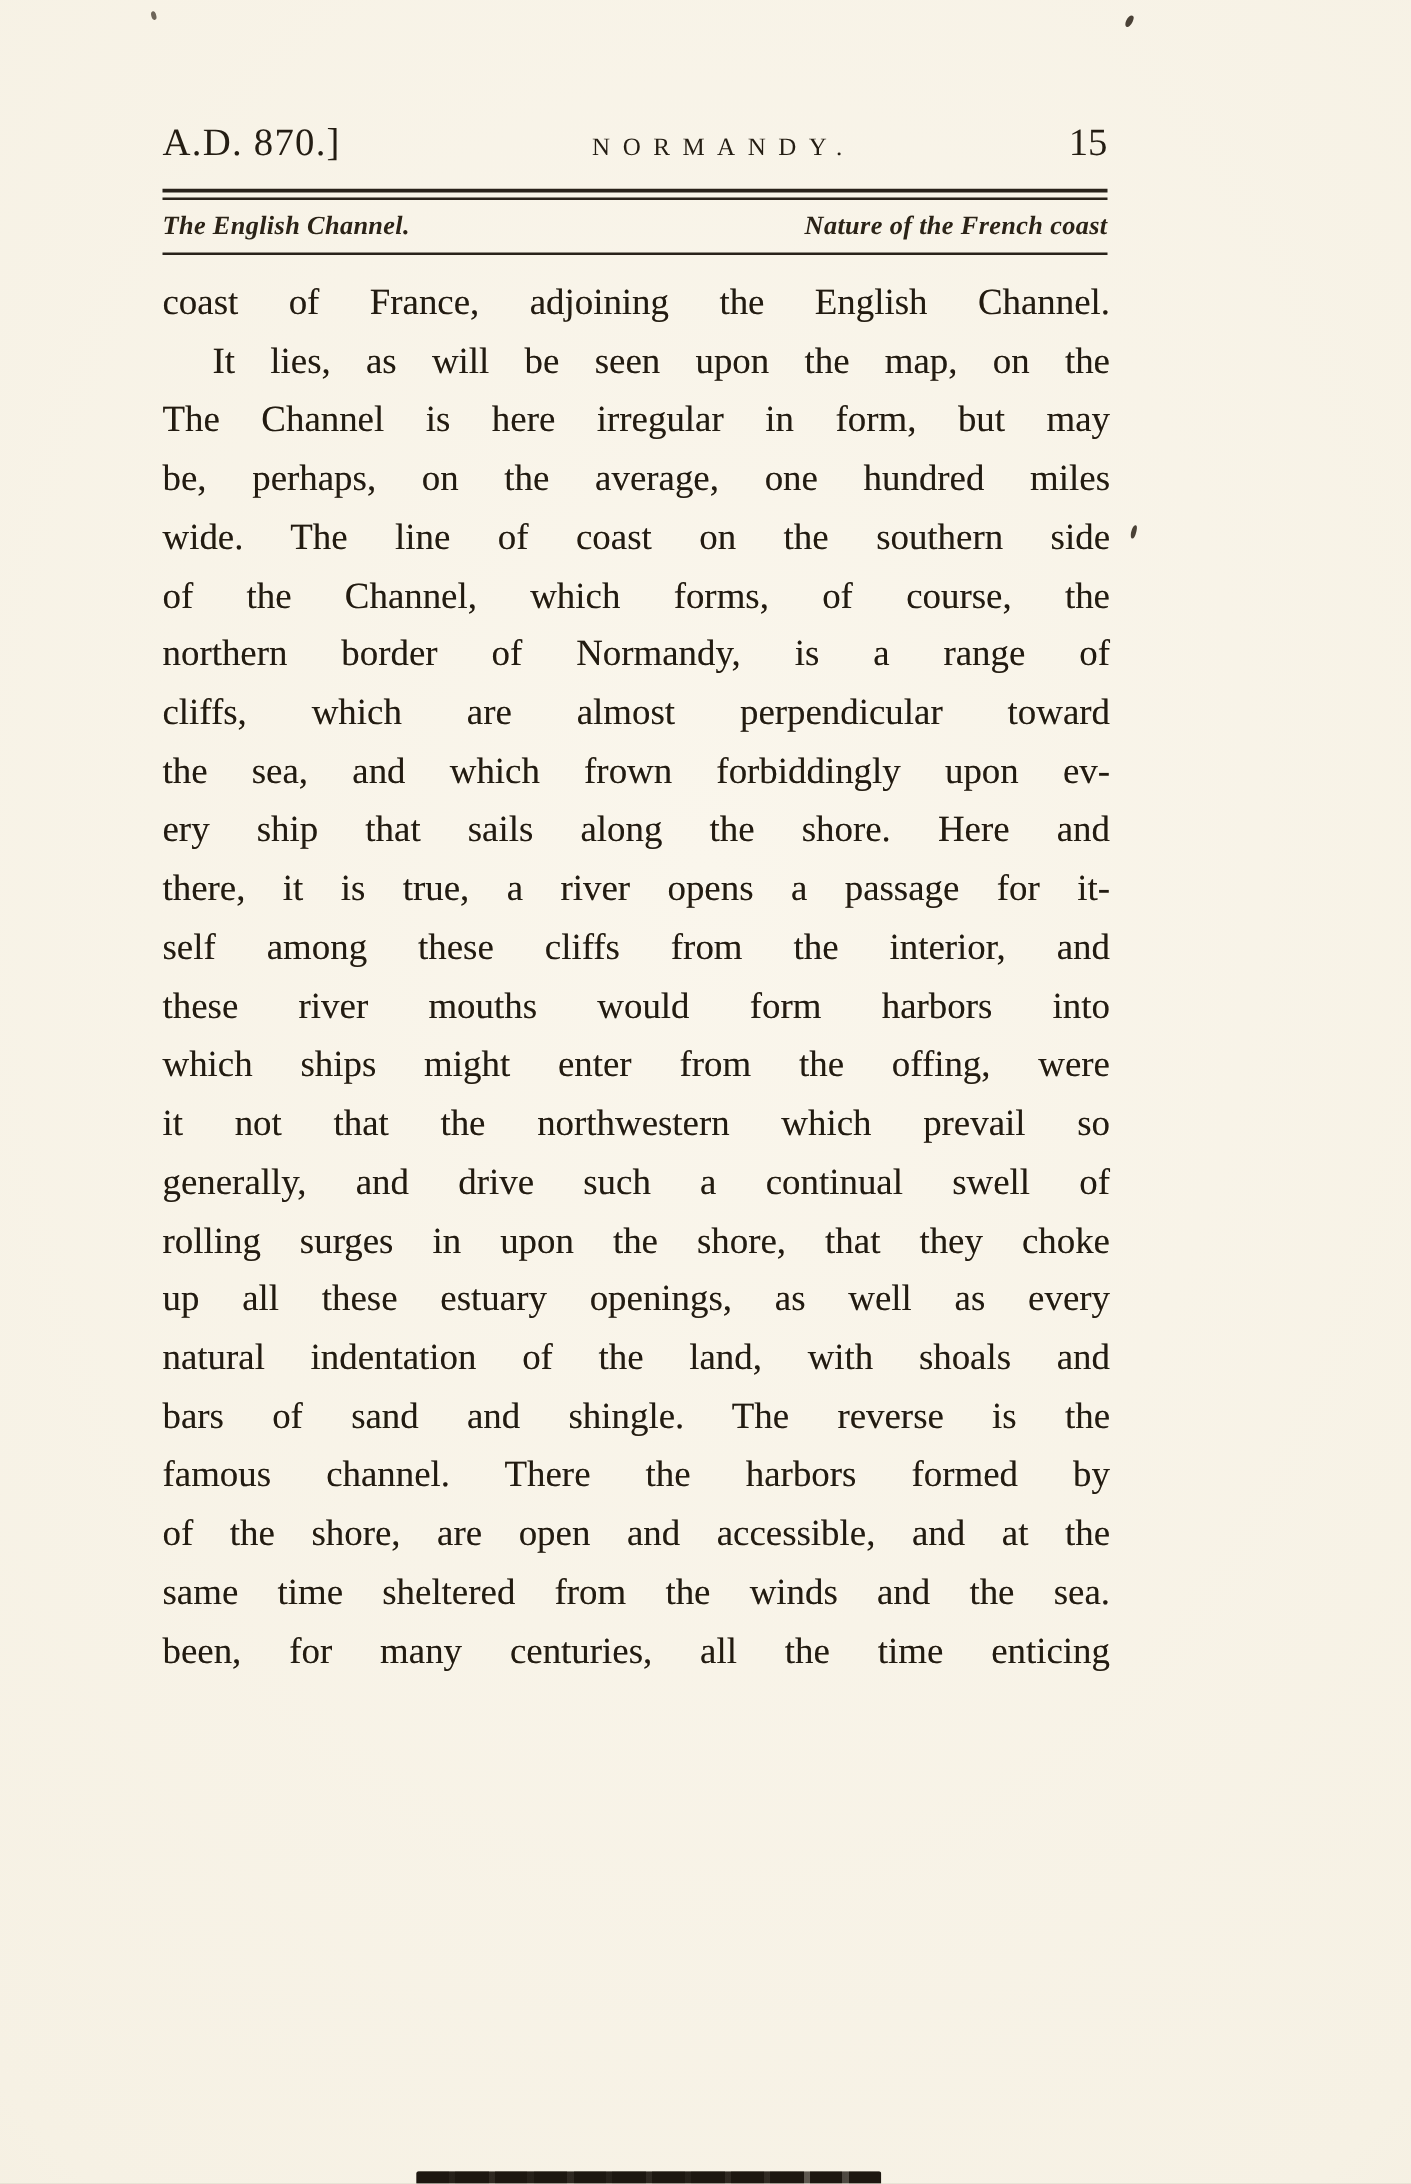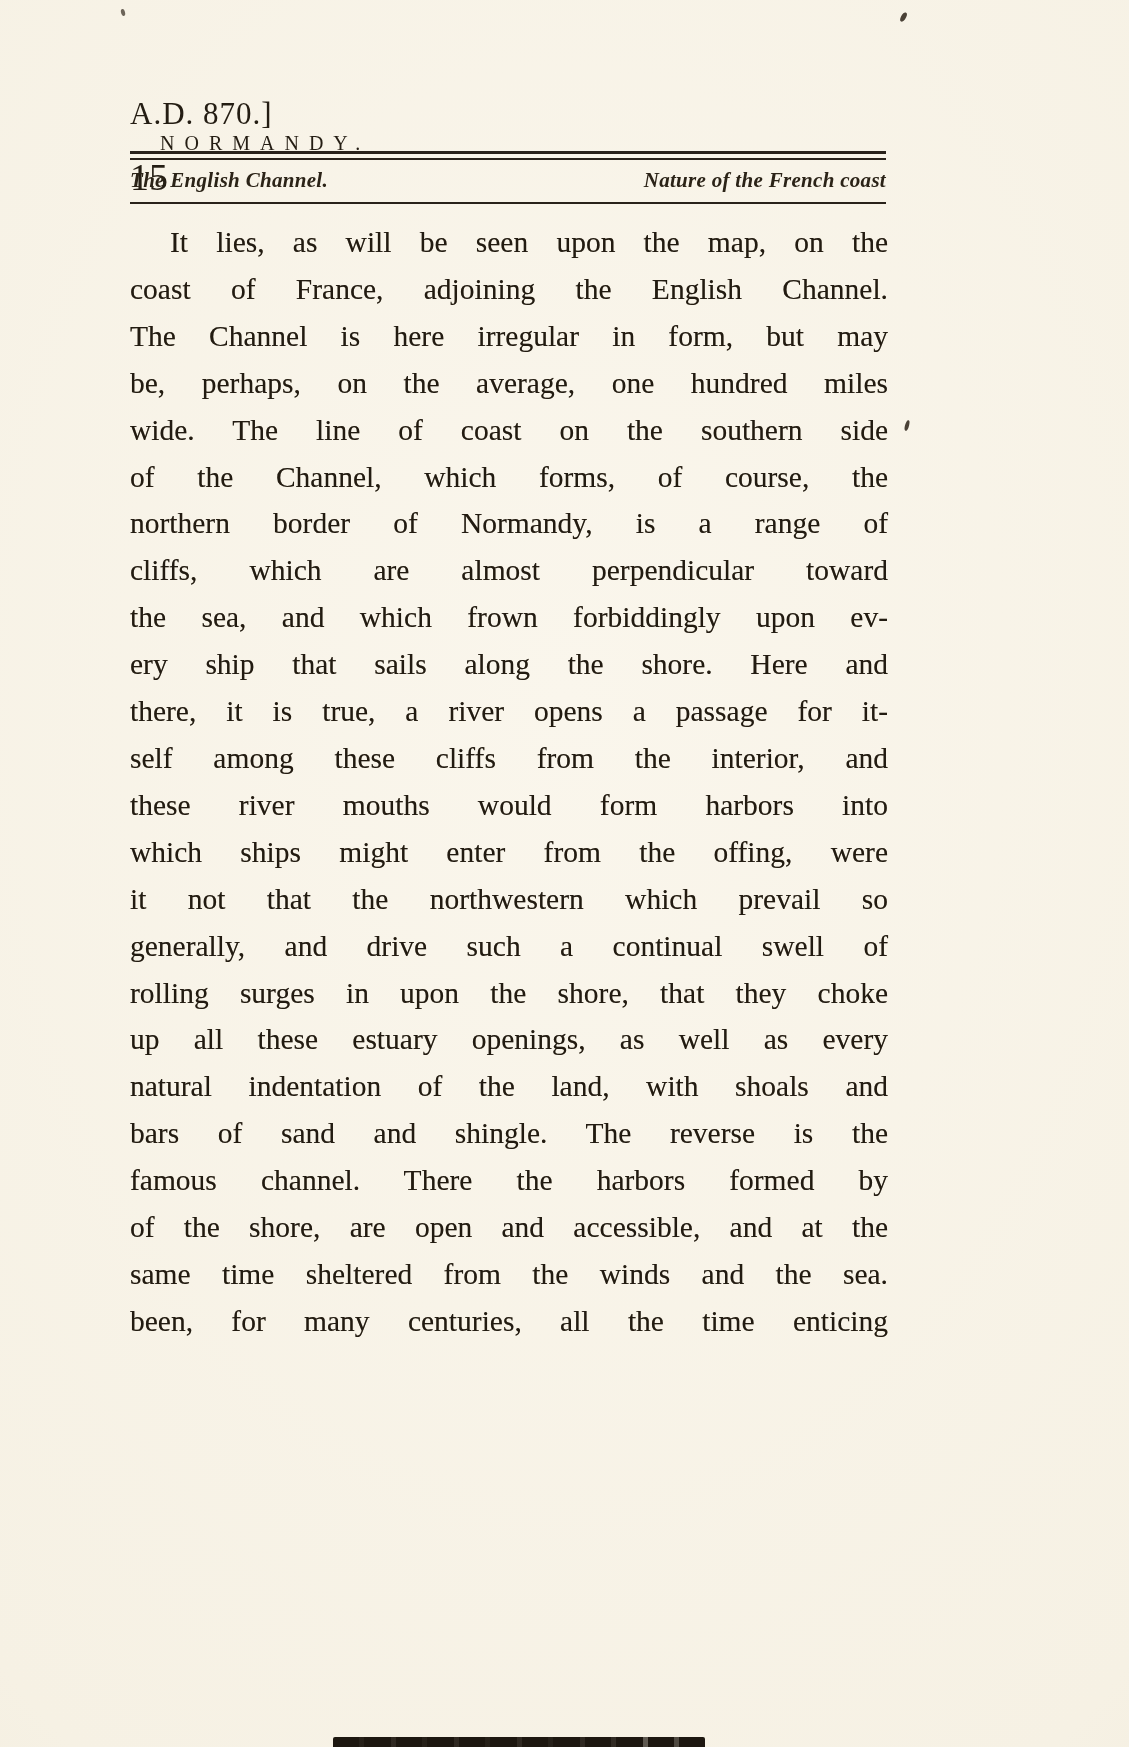--- a/index.html
+++ b/index.html
@@ -16,33 +16,32 @@
 
   
   .running-head {
     position: absolute;
     left: 130px;
     top: 96px;
     width: 756px;
     display: flex;
     justify-content: space-between;
     align-items: baseline;
-    flex-direction: column;
   }
   .head-era {
     font-size: 31px;
     letter-spacing: 1px;
   }
   .head-title {
     font-size: 20px;
     letter-spacing: 10px;
     padding-left: 30px;
   }
   .head-page {
-    font-size: 38px;
+    font-size: 31px;
   }
 
   
   .rule-double {
     position: absolute;
     left: 130px;
     top: 151px;
     width: 756px;
     height: 4px;
     border-top: 3px solid #29221a;
@@ -132,22 +131,22 @@
   <div class="rule-double"></div>
 
   <div class="subhead">
     <span>The English Channel.</span>
     <span>Nature of the French coast</span>
   </div>
 
   <div class="rule-single"></div>
 
   <main class="body-text">
+      <div class="body-line">coast of France, adjoining the English Channel.</div>
       <div class="body-line first-line">It lies, as will be seen upon the map, on the</div>
-      <div class="body-line">coast of France, adjoining the English Channel.</div>
       <div class="body-line">The Channel is here irregular in form, but may</div>
       <div class="body-line">be, perhaps, on the average, one hundred miles</div>
       <div class="body-line">wide. The line of coast on the southern side</div>
       <div class="body-line">of the Channel, which forms, of course, the</div>
       <div class="body-line">northern border of Normandy, is a range of</div>
       <div class="body-line">cliffs, which are almost perpendicular toward</div>
       <div class="body-line">the sea, and which frown forbiddingly upon ev-</div>
       <div class="body-line">ery ship that sails along the shore. Here and</div>
       <div class="body-line">there, it is true, a river opens a passage for it-</div>
       <div class="body-line">self among these cliffs from the interior, and</div>

